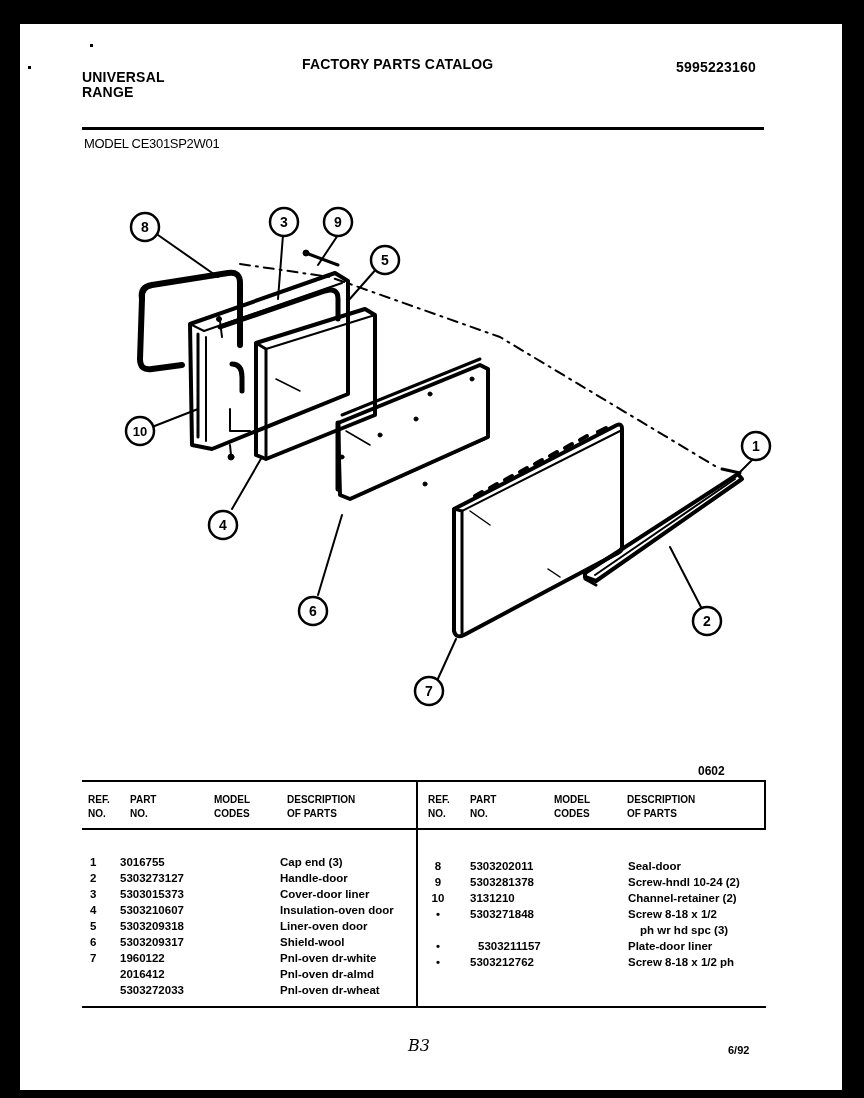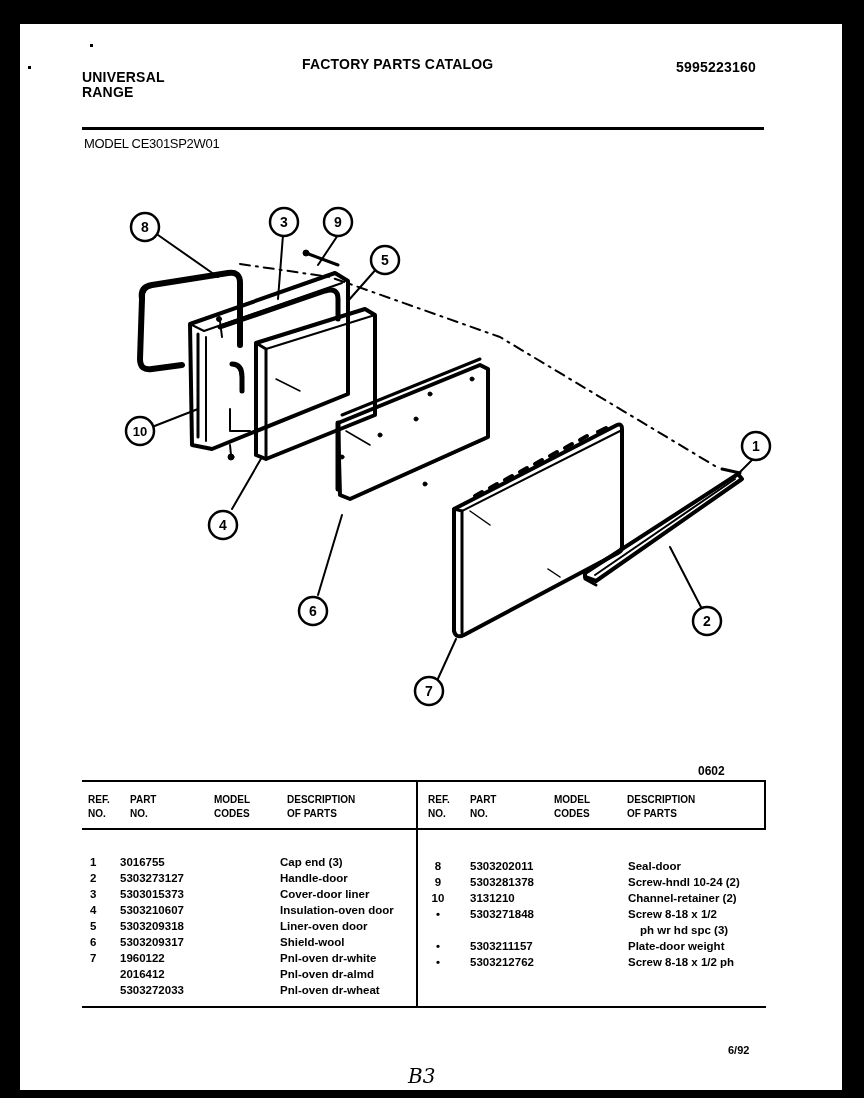--- a/index.html
+++ b/index.html
@@ -23,21 +23,21 @@
   .tbl .top { position: absolute; left: 0; top: 0; width: 100%; height: 2px; background: #000; }
   .tbl .hline { position: absolute; left: 0; top: 48px; width: 100%; height: 2px; background: #000; }
   .tbl .bot { position: absolute; left: 0; top: 226px; width: 100%; height: 2px; background: #000; }
   .tbl .vmid { position: absolute; left: 334px; top: 0; width: 2px; height: 228px; background: #000; }
   .tbl .vright { position: absolute; left: 682px; top: 0; width: 2px; height: 48px; background: #000; }
   .col-h { position: absolute; top: 13px; font-weight: bold; font-size: 10px; line-height: 14px; }
   .row { position: absolute; font-weight: bold; font-size: 11.5px; line-height: 16px; white-space: nowrap; }
   .c-ref { width: 24px; }
   .c-ref.center { text-align: center; }
   .footer-date { position: absolute; left: 708px; top: 1020px; font-weight: bold; font-size: 11px; }
-  .handwrite { position: absolute; left: 388px; top: 1012px; font-family: "DejaVu Serif", serif; font-style: italic; font-size: 20px; margin-top: 28px; }
+  .handwrite { position: absolute; left: 388px; top: 1012px; font-family: "DejaVu Serif", serif; font-style: italic; font-size: 16px; }
   .tick { position: absolute; width: 3px; height: 3px; background: #000; }
 </style>
 </head>
 <body>
 
 <div class="page">
 
   <div class="hdr brand">
     <div>UNIVERSAL</div>
     <div>RANGE</div>
@@ -223,21 +223,21 @@
       <div class="row" style="top:186px;left:8px"><span class="c-ref" style="display:inline-block"></span><span style="position:absolute;left:30px">2016412</span><span style="position:absolute;left:190px">Pnl-oven dr-almd</span></div>
       <div class="row" style="top:202px;left:8px"><span class="c-ref" style="display:inline-block"></span><span style="position:absolute;left:30px">5303272033</span><span style="position:absolute;left:190px">Pnl-oven dr-wheat</span></div>
     </div>
 
     <div>
       <div class="row" style="top:78px;left:344px"><span class="c-ref center" style="display:inline-block">8</span><span style="position:absolute;left:44px">5303202011</span><span style="position:absolute;left:202px">Seal-door</span></div>
       <div class="row" style="top:94px;left:344px"><span class="c-ref center" style="display:inline-block">9</span><span style="position:absolute;left:44px">5303281378</span><span style="position:absolute;left:202px">Screw-hndl 10-24 (2)</span></div>
       <div class="row" style="top:110px;left:344px"><span class="c-ref center" style="display:inline-block">10</span><span style="position:absolute;left:44px">3131210</span><span style="position:absolute;left:202px">Channel-retainer (2)</span></div>
       <div class="row" style="top:126px;left:344px"><span class="c-ref center" style="display:inline-block">•</span><span style="position:absolute;left:44px">5303271848</span><span style="position:absolute;left:202px">Screw 8-18 x 1/2</span></div>
       <div class="row" style="top:142px;left:344px"><span class="c-ref center" style="display:inline-block"></span><span style="position:absolute;left:44px"></span><span style="position:absolute;left:214px">ph wr hd spc  (3)</span></div>
-      <div class="row" style="top:158px;left:344px"><span class="c-ref center" style="display:inline-block">•</span><span style="position:absolute;left:44px">5303211157</span><span style="position:absolute;left:202px">Plate-door weight</span></div>
+      <div class="row" style="top:158px;left:344px"><span class="c-ref center" style="display:inline-block">•</span><span style="position:absolute;left:52px">5303211157</span><span style="position:absolute;left:202px">Plate-door liner</span></div>
       <div class="row" style="top:174px;left:344px"><span class="c-ref center" style="display:inline-block">•</span><span style="position:absolute;left:44px">5303212762</span><span style="position:absolute;left:202px">Screw 8-18 x 1/2 ph</span></div>
     </div>
 
     <div class="bot"></div>
   </div>
 
   <div class="handwrite">B3</div>
   <div class="footer-date">6/92</div>
 
   <div class="tick" style="left:8px;top:42px"></div>

